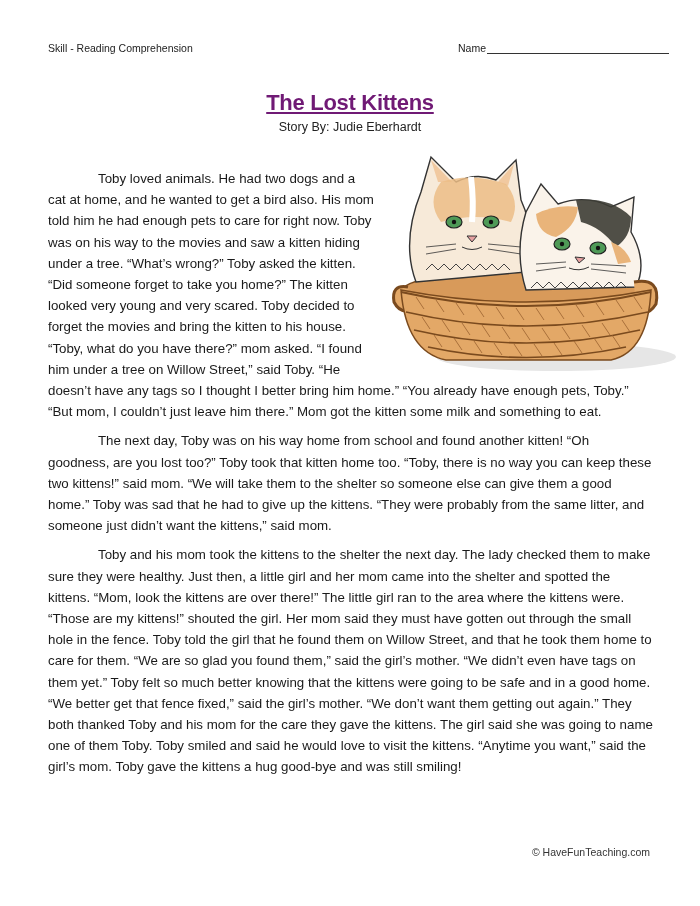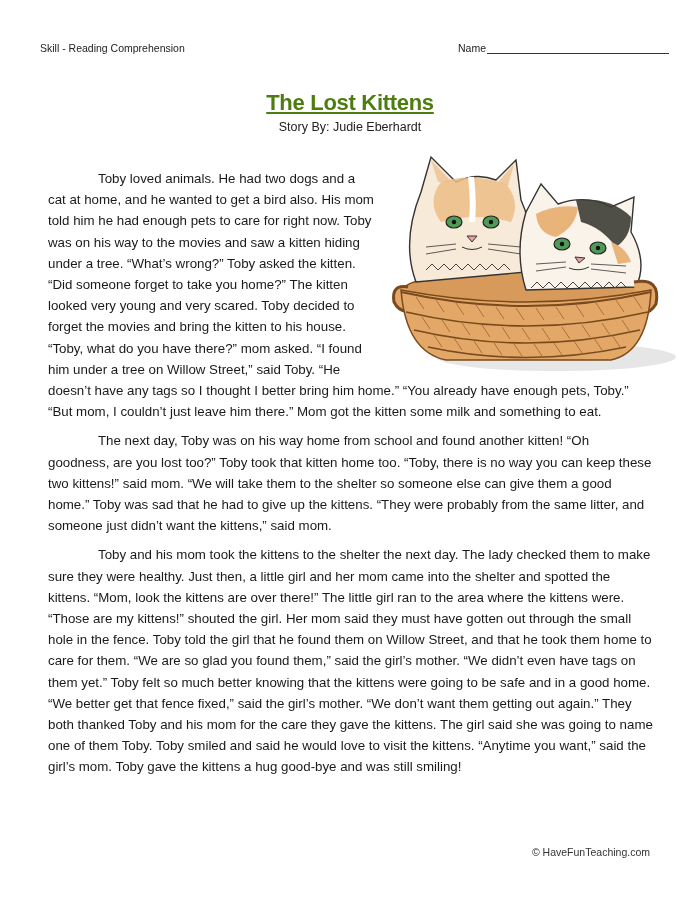--- a/index.html
+++ b/index.html
@@ -5,27 +5,27 @@
   html, body { margin: 0; padding: 0; }
   body {
     width: 700px; height: 906px; background: #ffffff; position: relative;
     font-family: "Liberation Sans", "DejaVu Sans", sans-serif; color: #1a1a1a;
     overflow: hidden;
   }
   .header {
     position: absolute; top: 42px; left: 40px; right: 46px;
     font-size: 10.5px; color: #222;
   }
-  .skill { position: absolute; left: 0; top: 0; text-align: right; }
+  .skill { position: absolute; left: 8px; top: 0; text-align: right; }
   .name-wrap { position: absolute; left: 402px; top: 0; display: flex; align-items: flex-end; margin-left: 16px; }
   .name-line { display: inline-block; width: 182px; border-bottom: 1px solid #333; height: 11px; margin-left: 1px; }
   .title {
     position: absolute; top: 90px; left: 0; right: 0; text-align: center;
     font-size: 22px; font-weight: bold; text-decoration: underline; letter-spacing: -0.3px;
-    color: #4d7c0f;
+    color: #701a75;
   }
   .byline {
     position: absolute; top: 120px; left: 0; right: 0; text-align: center;
     font-size: 12.5px; color: #222;
   }
   .story {
     position: absolute; top: 160px; left: 40px; width: 622px;
     font-size: 13.3px; line-height: 21.2px; color: #1a1a1a;
   }
   .story p { margin: 8px; text-indent: 50px; }

